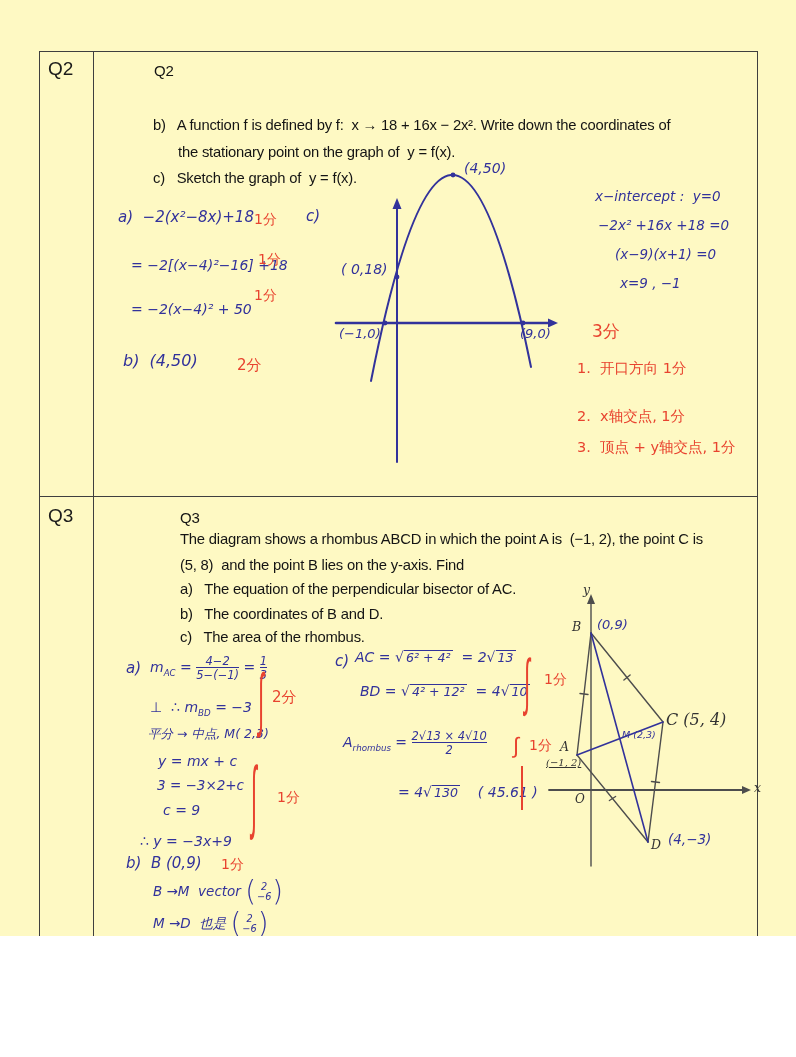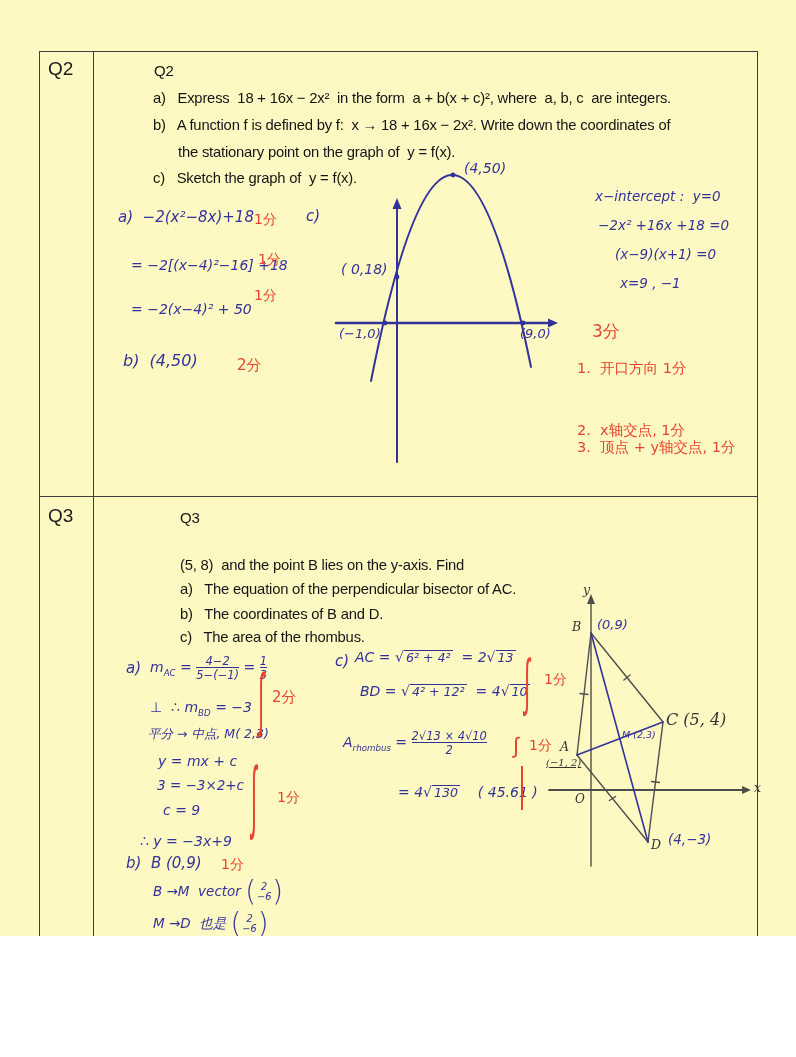--- a/index.html
+++ b/index.html
@@ -36,26 +36,26 @@
 <div id="page">
 
   <div class="frame" style="left:39px;top:51px;width:719px;height:955px"></div>
   <div class="vdiv" style="left:93px;top:51px;height:955px"></div>
   <div class="hdiv" style="left:39px;top:496px;width:719px"></div>
 
   <div class="cell-label" style="left:48px;top:58px">Q2</div>
   <div class="cell-label" style="left:48px;top:505px">Q3</div>
 
   <div class="qline qtitle" style="left:154px;top:62px">Q2</div>
-  <div class="qline" style="left:153px;top:90px">a)   Express  18 + 16x − 2x²  in the form  a + b(x + c)², where  a, b, c  are integers.</div>
   <div class="qline" style="left:153px;top:117px">b)   A function f is defined by f:  x → 18 + 16x − 2x². Write down the coordinates of</div>
   <div class="qline" style="left:178px;top:144px">the stationary point on the graph of  y = f(x).</div>
   <div class="qline" style="left:153px;top:170px">c)   Sketch the graph of  y = f(x).</div>
 
   <div class="qline qtitle" style="left:180px;top:509px">Q3</div>
+  <div class="qline" style="left:180px;top:531px">The diagram shows a rhombus ABCD in which the point A is  (−1, 2), the point C is</div>
   <div class="qline" style="left:180px;top:557px">(5, 8)  and the point B lies on the y-axis. Find</div>
   <div class="qline" style="left:180px;top:581px">a)   The equation of the perpendicular bisector of AC.</div>
   <div class="qline" style="left:180px;top:606px">b)   The coordinates of B and D.</div>
   <div class="qline" style="left:180px;top:629px">c)   The area of the rhombus.</div>
 
   <svg width="796" height="1057" viewBox="0 0 796 1057">
 
     <g stroke="#32329b" fill="none" stroke-width="2" stroke-linecap="round">
       <line x1="397" y1="205" x2="397" y2="462"></line>
       <line x1="336" y1="323" x2="552" y2="323" stroke-width="2.6"></line>
@@ -109,21 +109,21 @@
       <div class="anno blue" style="left: 339px; top: 327px; font-size: 13px;">(−1,0)</div>
       <div class="anno blue" style="left: 520px; top: 327px; font-size: 13px;">(9,0)</div>
     </div>
   <div class="layer">
       <div class="anno red" style="left: 254px; top: 212px; font-size: 14px;">1分</div>
       <div class="anno red" style="left: 258px; top: 252px; font-size: 14px;">1分</div>
       <div class="anno red" style="left: 254px; top: 288px; font-size: 14px;">1分</div>
       <div class="anno red" style="left: 237px; top: 357px; font-size: 15px;">2分</div>
       <div class="anno red" style="left: 592px; top: 322px; font-size: 17px;">3分</div>
       <div class="anno red" style="left: 577px; top: 360px; font-size: 14.5px;">1.  开口方向 1分</div>
-      <div class="anno red" style="left: 577px; top: 422px; font-size: 14.5px;">2.  x轴交点, 1分</div>
+      <div class="anno red" style="left: 577px; top: 408px; font-size: 14.5px;">2.  x轴交点, 1分</div>
       <div class="anno red" style="left: 577px; top: 439px; font-size: 14.5px;">3.  顶点 + y轴交点, 1分</div>
     </div>
   <div class="layer">
       <div class="anno blue" style="left: 126px; top: 660px; font-size: 15px;">a)</div>
       <div class="anno blue" style="left: 150px; top: 655px; font-size: 14px;"><span>m</span><sub>AC</sub><span> = </span><span class="frac"><span class="fnum">4−2</span><span class="fden">5−(−1)</span></span><span> = </span><span class="frac"><span class="fnum">1</span><span class="fden">3</span></span></div>
       <div class="anno blue" style="left: 150px; top: 700px; font-size: 14px;"><span>⊥  ∴ m</span><sub>BD</sub><span> = −3</span></div>
       <div class="anno blue" style="left: 148px; top: 727px; font-size: 12.5px;">平分 → 中点, M( 2,3)</div>
       <div class="anno blue" style="left: 158px; top: 754px; font-size: 14px;">y = mx + c</div>
       <div class="anno blue" style="left: 157px; top: 778px; font-size: 13.5px;">3 = −3×2+c</div>
       <div class="anno blue" style="left: 163px; top: 803px; font-size: 14px;">c = 9</div>

